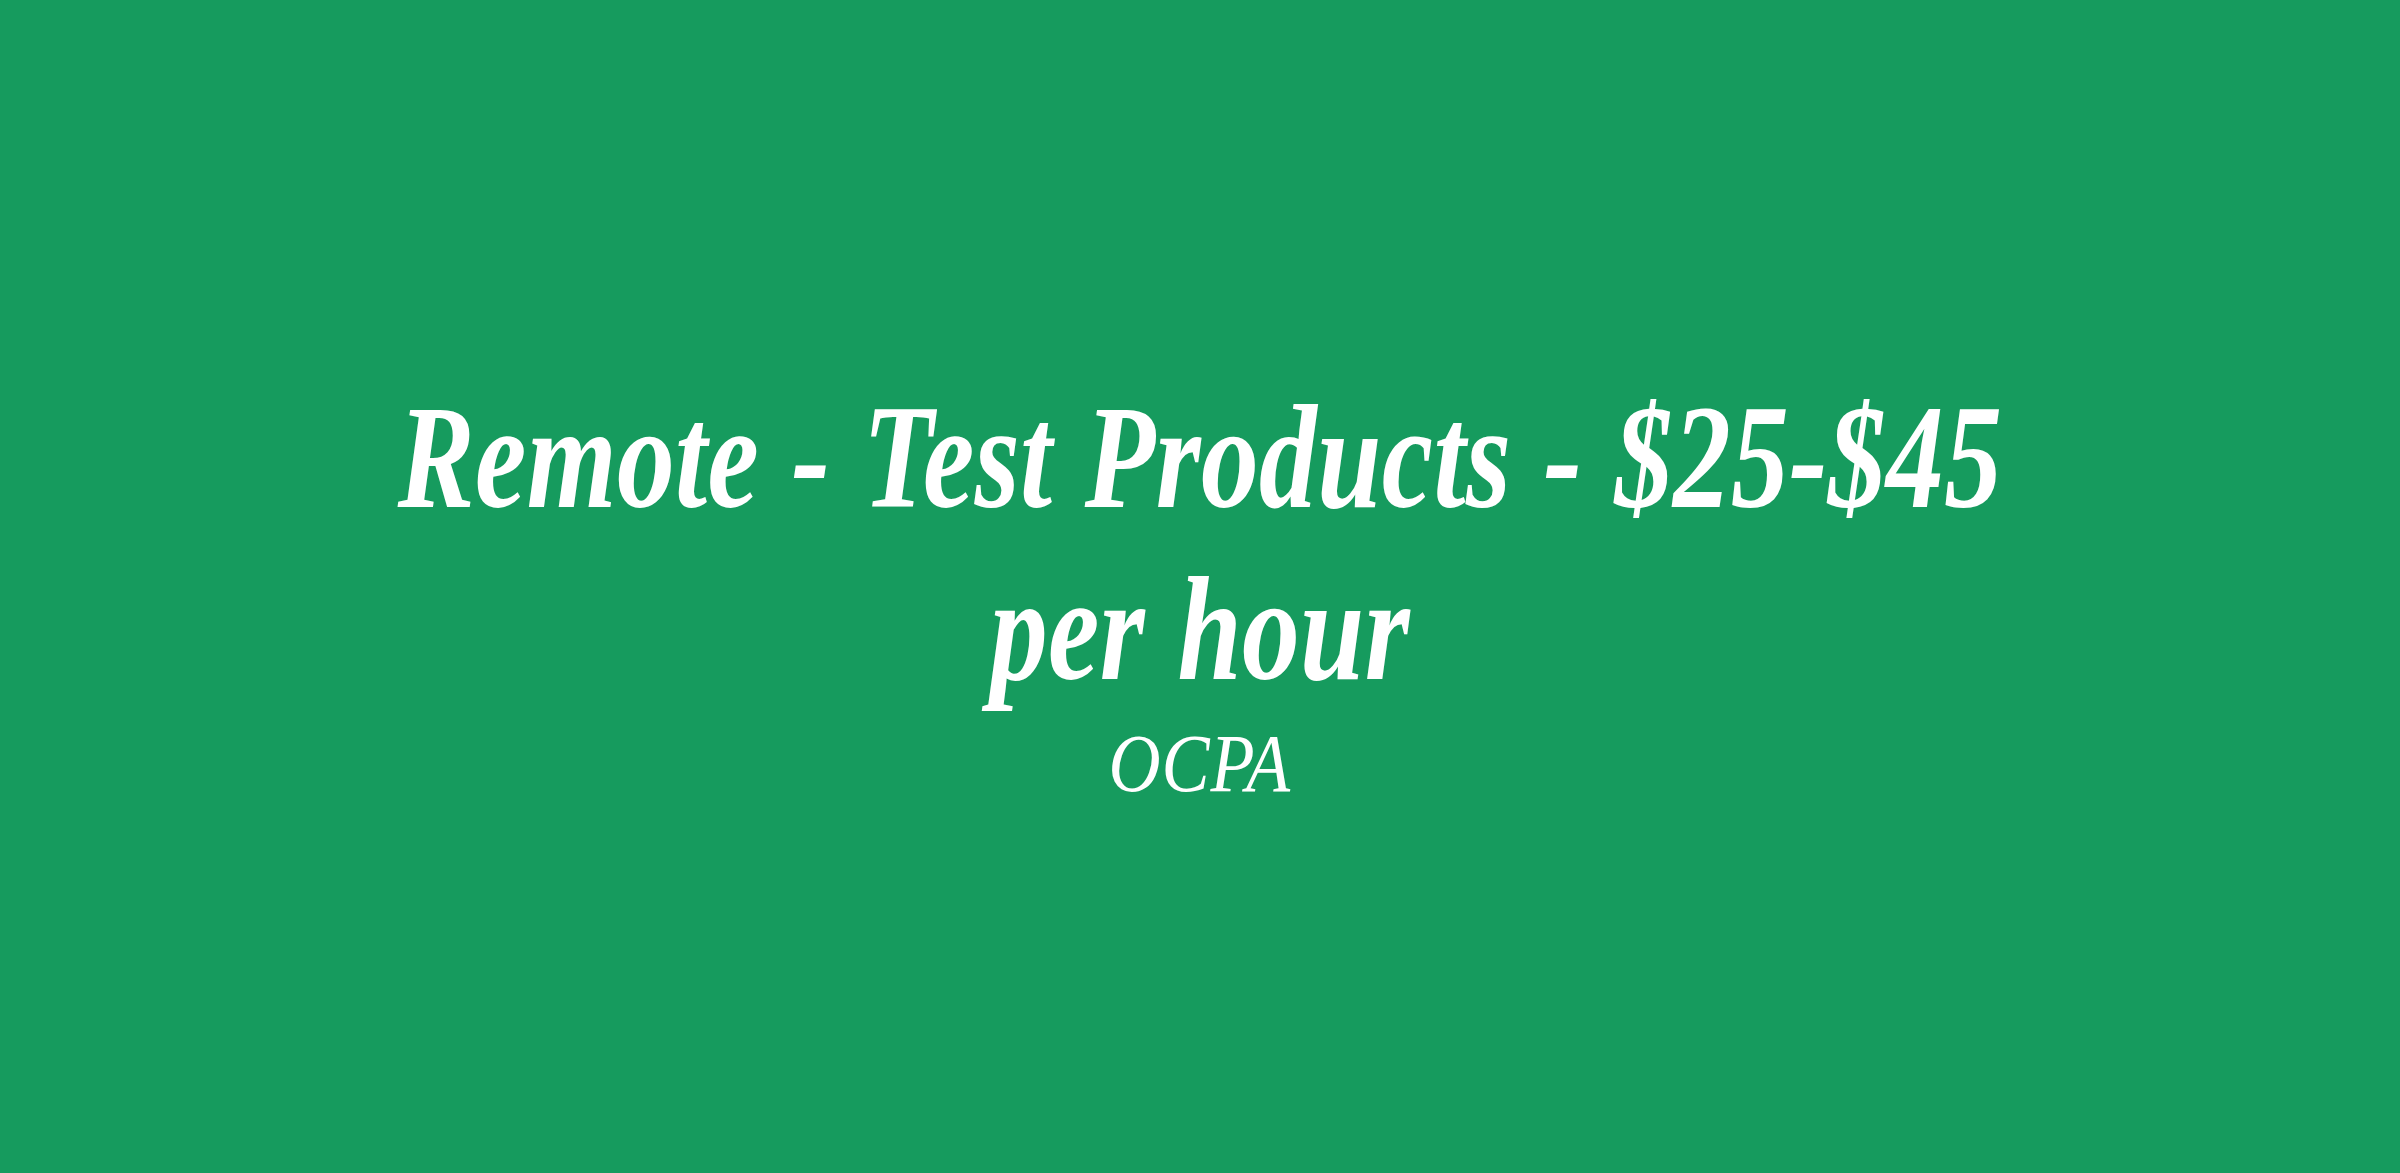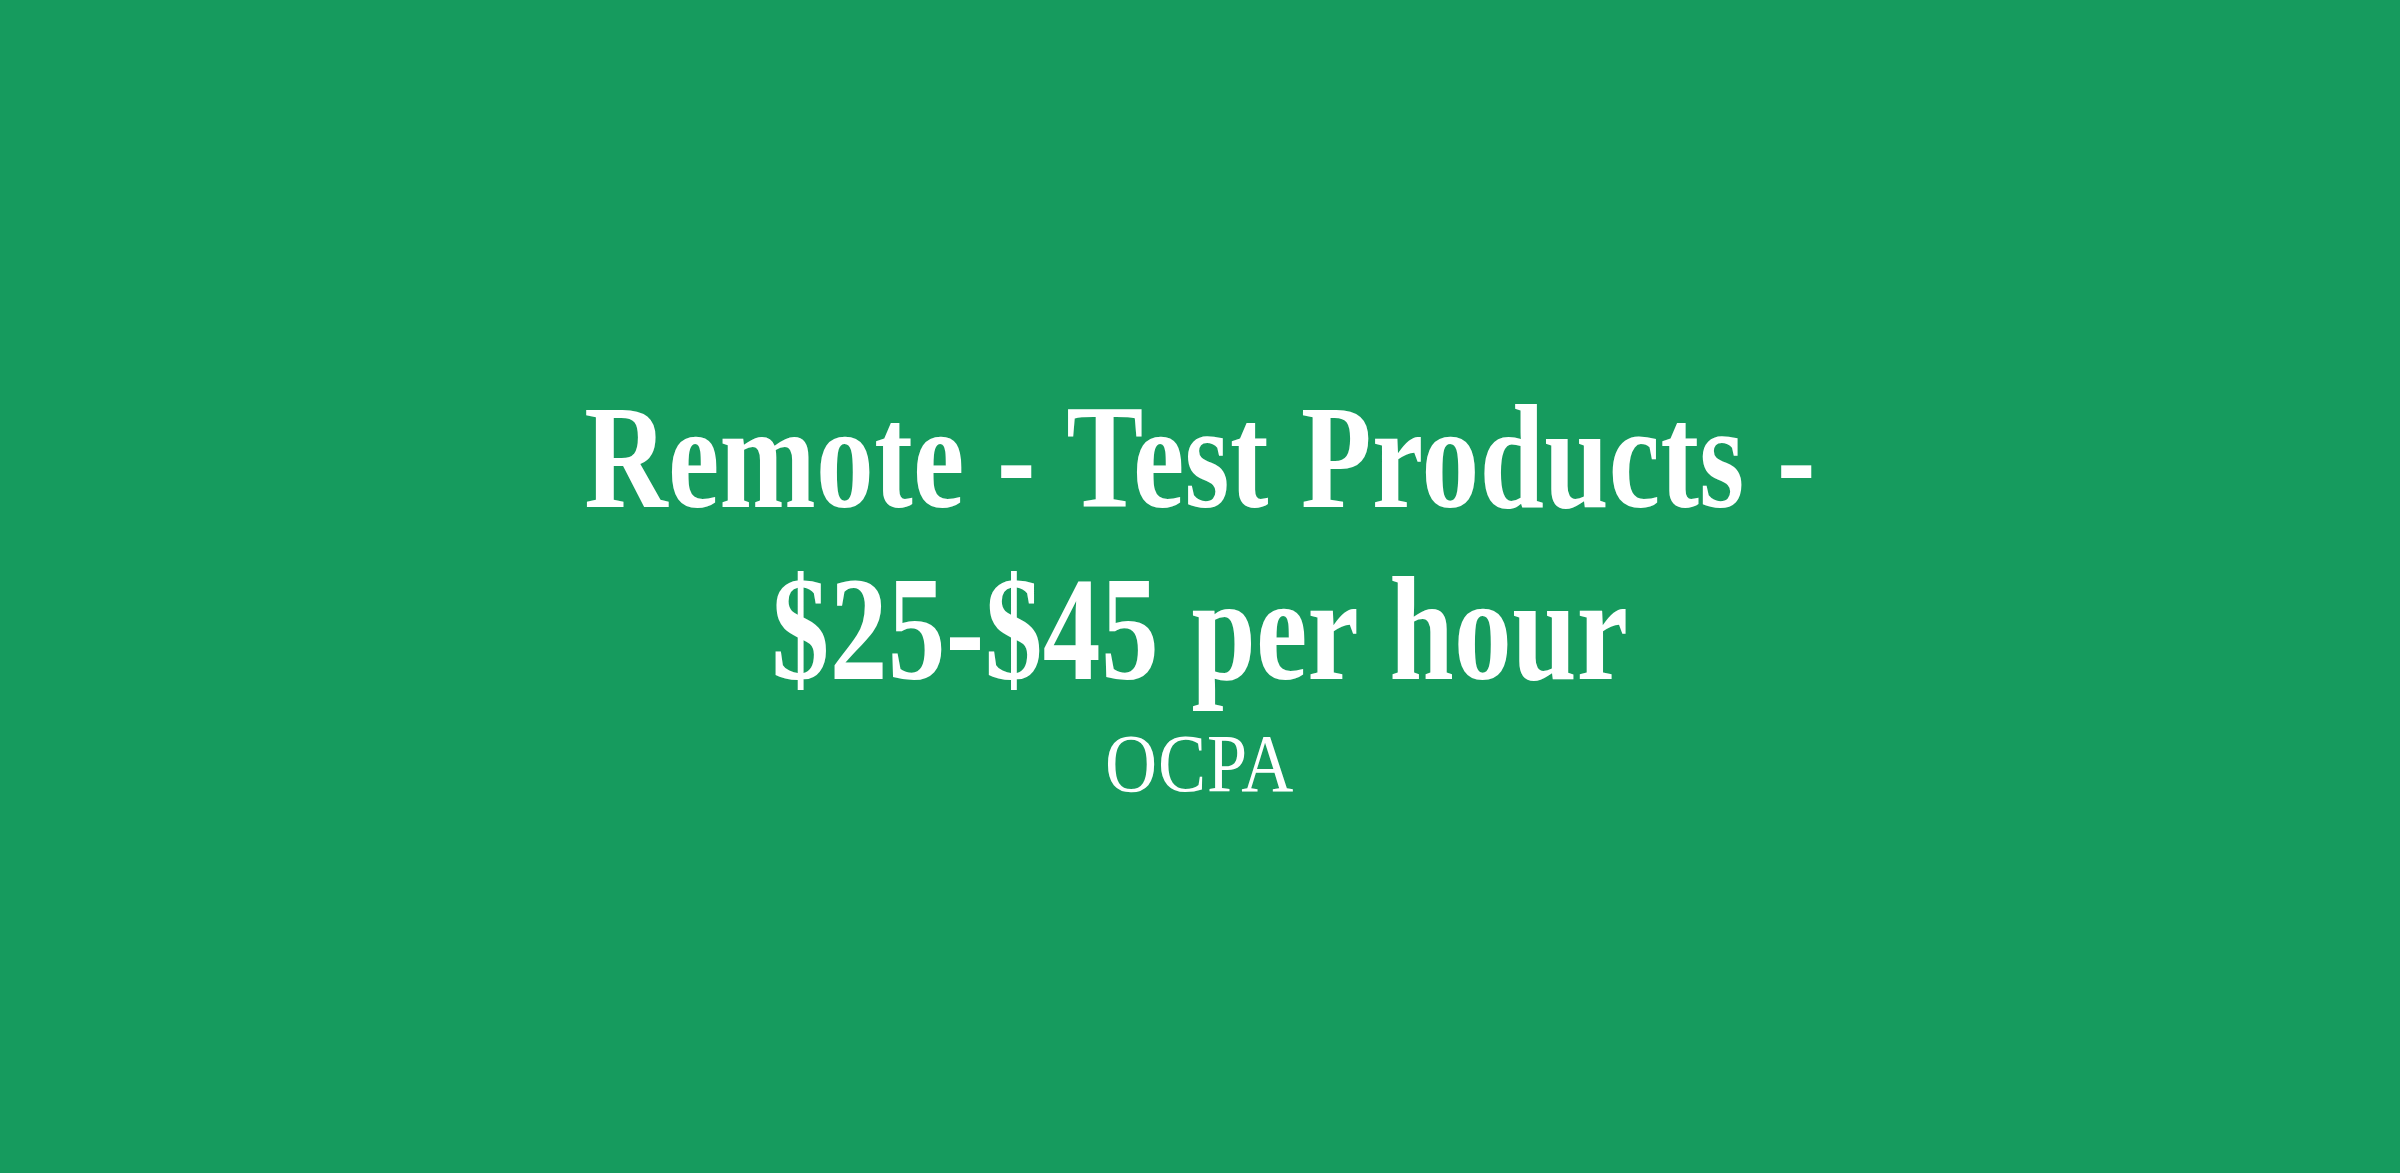--- a/index.html
+++ b/index.html
@@ -17,20 +17,21 @@
   .banner {
     position: relative;
     box-sizing: border-box;
     width: 2400px;
     height: 1173px;
     background: #169B5E;
     display: flex;
     flex-direction: column;
     align-items: center;
     justify-content: flex-start;
+    font-style: italic;
   }
 
   
   .banner-content {
     width: 1640px;
     margin-top: 372px;
     display: flex;
     flex-direction: column;
     align-items: center;
     text-align: center;

